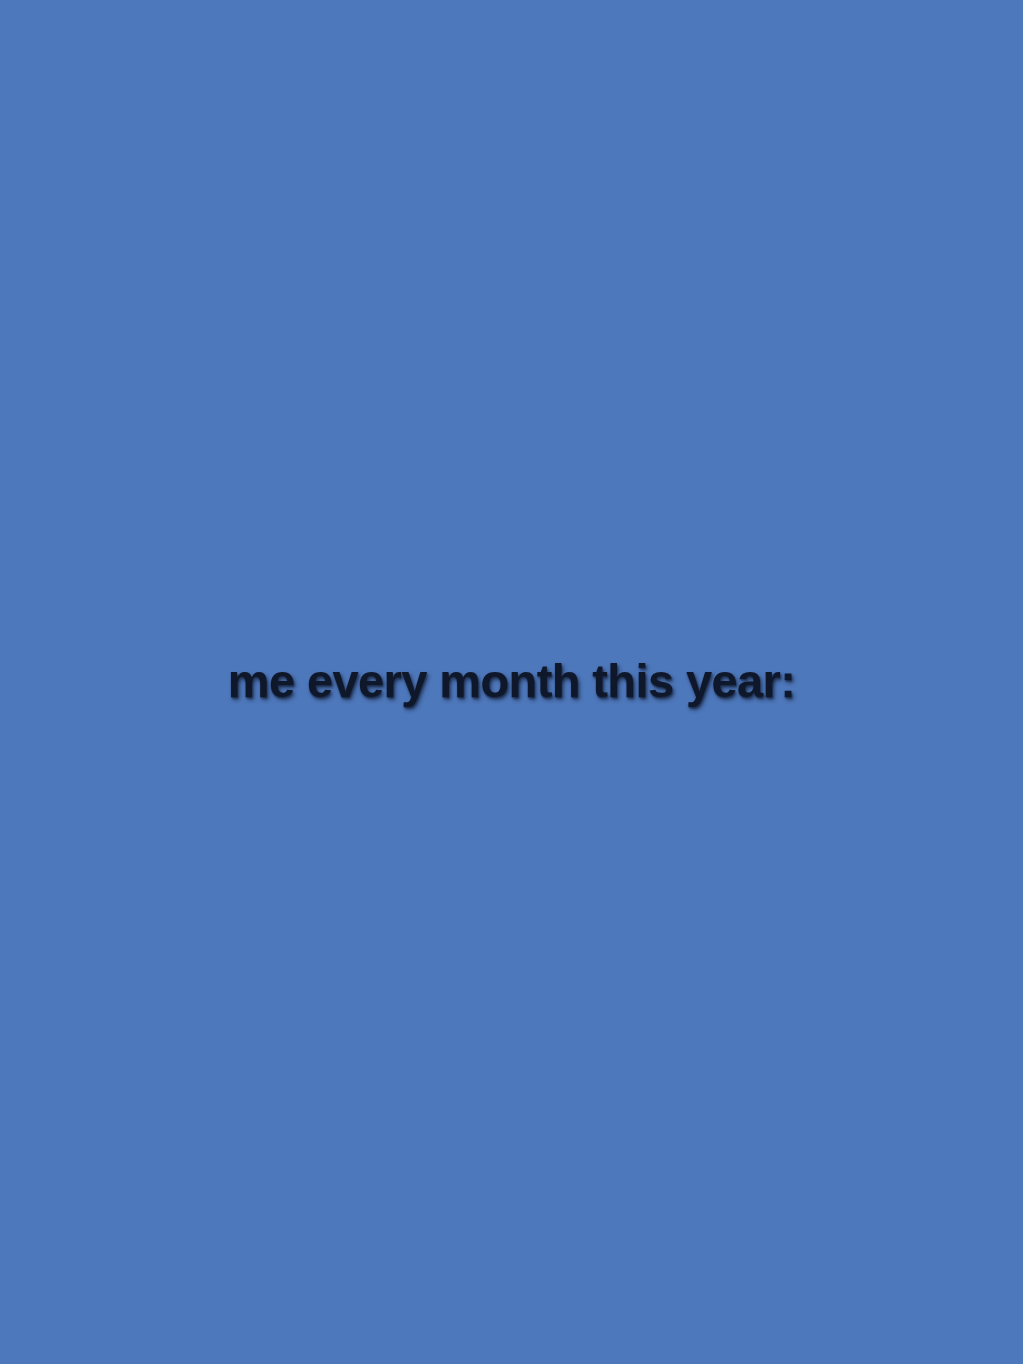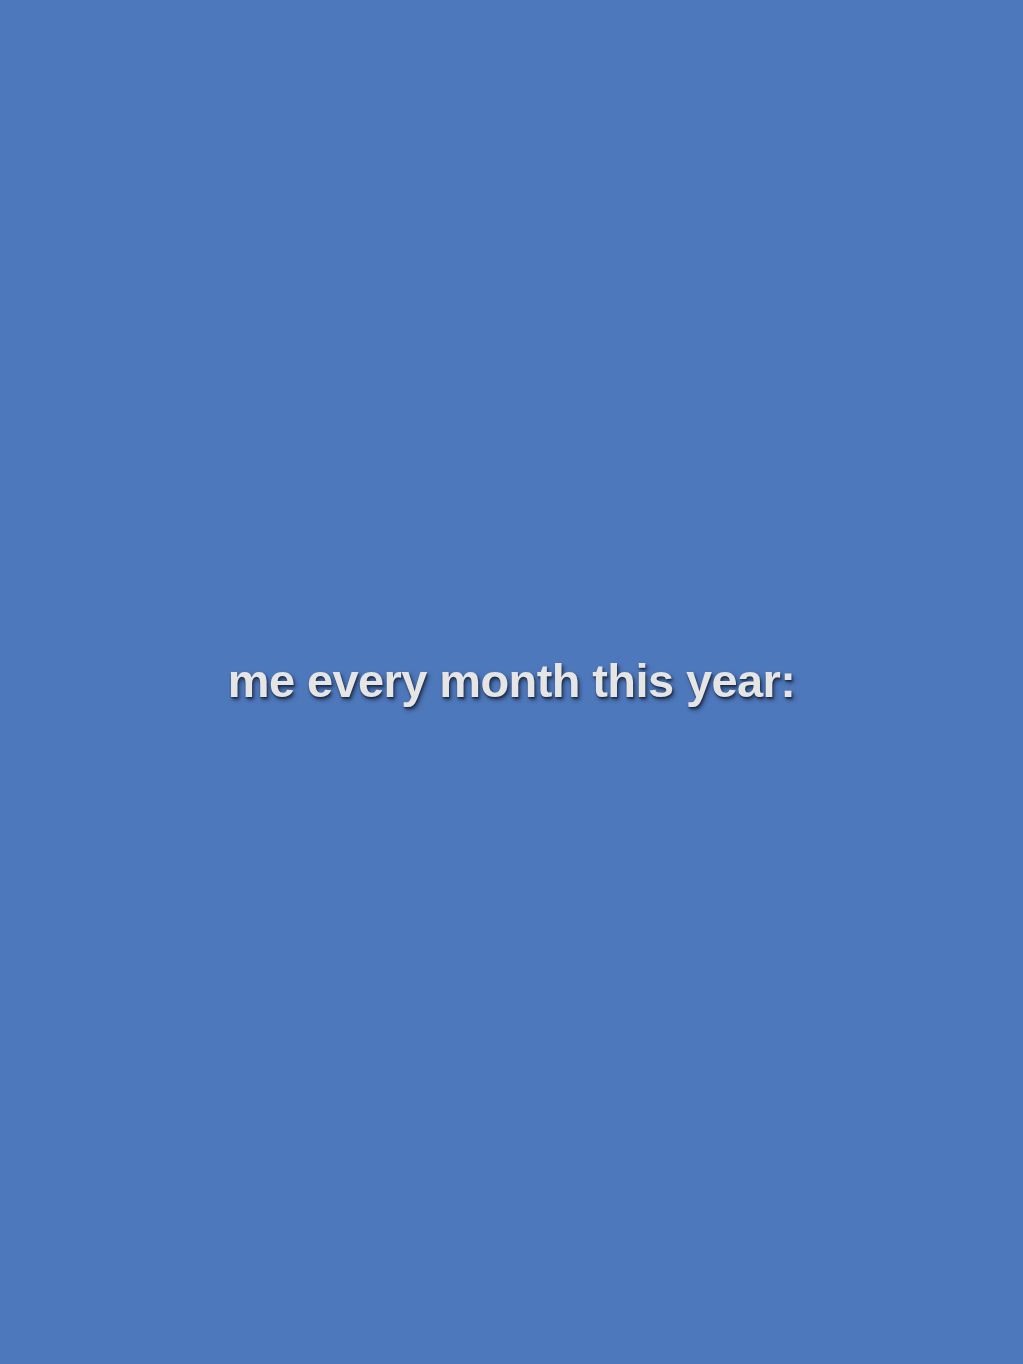--- a/index.html
+++ b/index.html
@@ -37,21 +37,21 @@
     pointer-events: none;
   }
 
   #caption-text {
     margin: 16px;
     margin-top: 655px;
     font-family: "Liberation Sans", sans-serif;
     font-size: 47px;
     font-weight: bold;
     line-height: 52px;
-    color: #e5e5e5;
+    color: #0f172a;
     letter-spacing: -0.6px;
     white-space: nowrap;
     text-align: center;
     
     text-shadow:
        2px 3px 4px rgba(14, 22, 40, 0.55),
        1px 2px 2px rgba(14, 22, 40, 0.45),
        0px 1px 1px rgba(14, 22, 40, 0.30);
   }
 </style>

